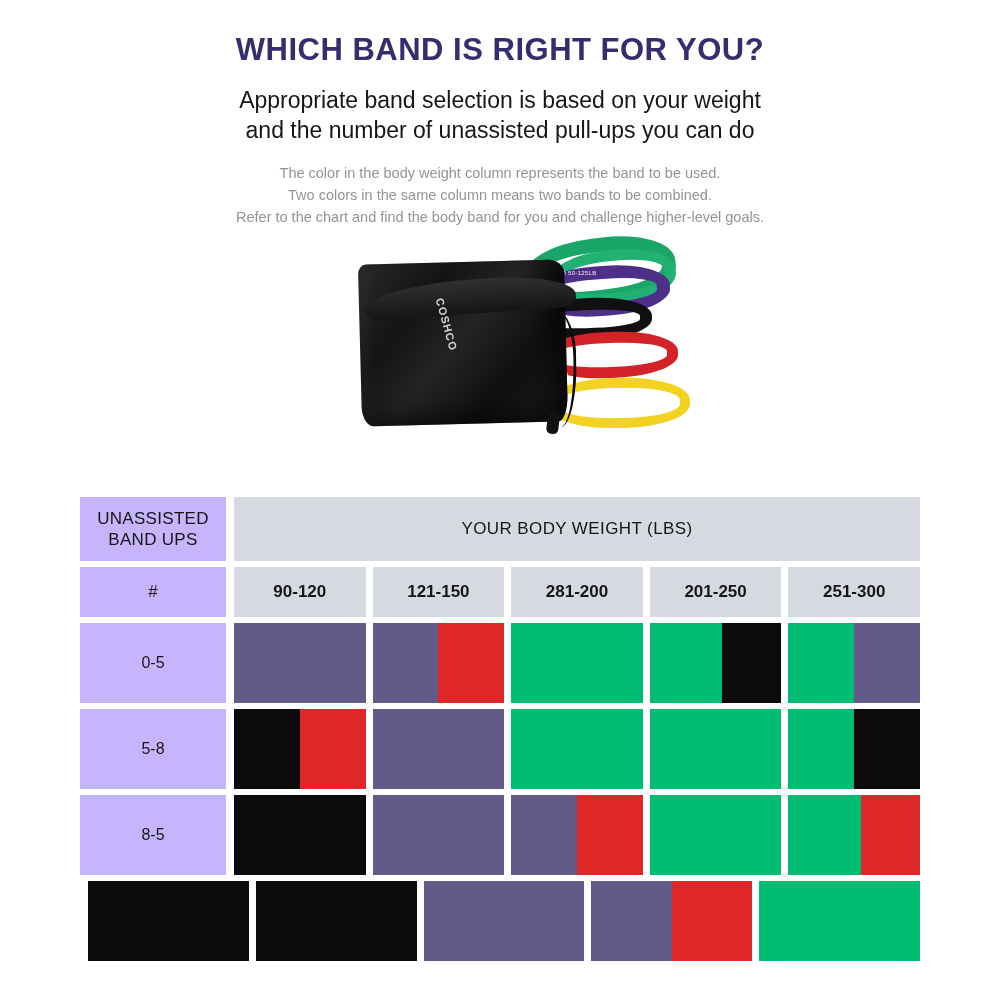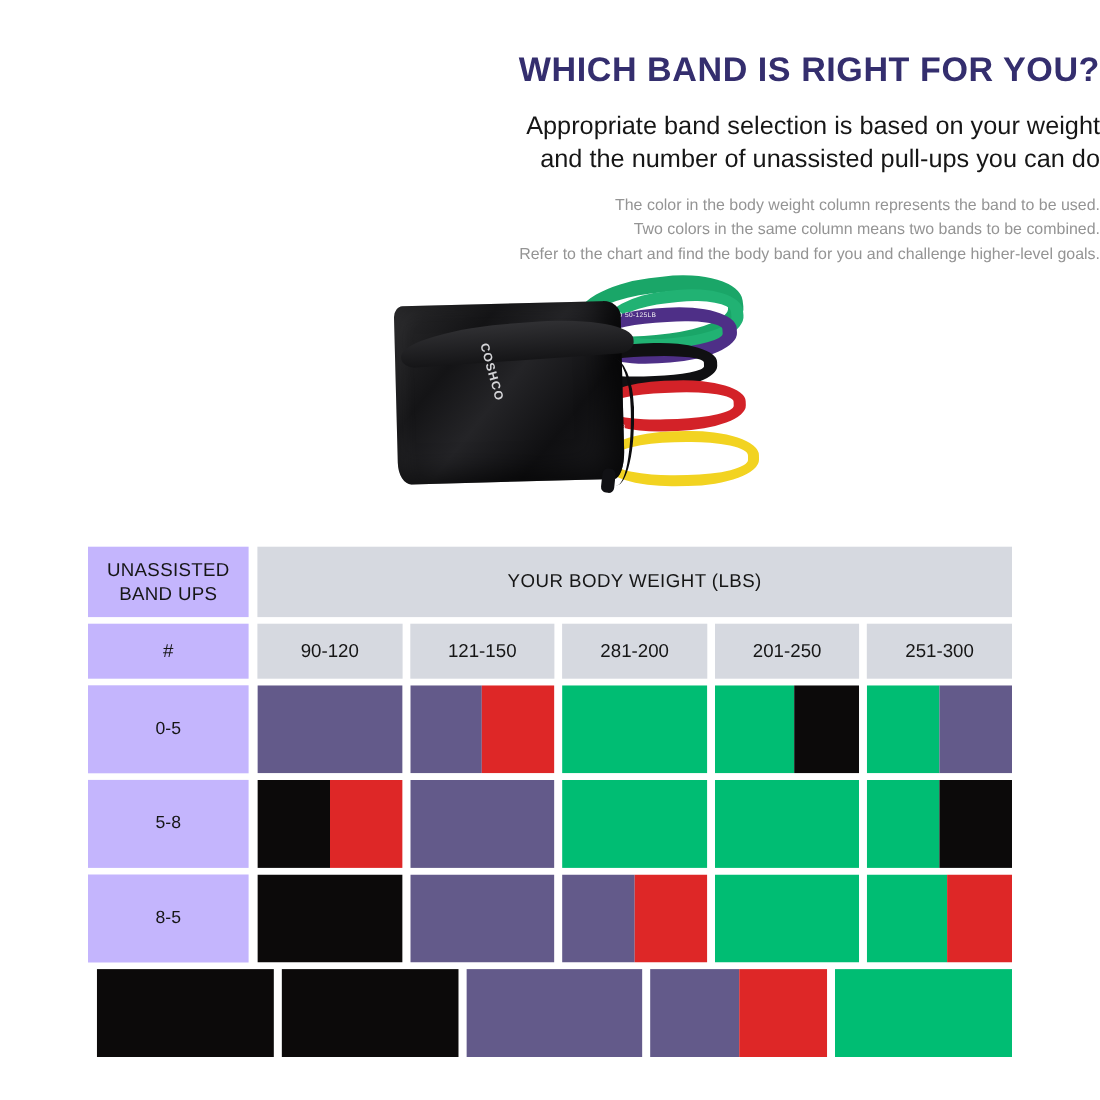--- a/index.html
+++ b/index.html
@@ -15,22 +15,22 @@
 
   .page {
     position: relative;
     width: 1000px;
     height: 1000px;
     background: #ffffff;
   }
 
   
   .header {
-    padding-top: 46px;
-    text-align: right;
+    padding-top: 32px;
+    text-align: center;
   }
 
   .main-title {
     font-size: 31px;
     font-weight: bold;
     letter-spacing: 0.5px;
     color: #342e6e;
     line-height: 1.15;
   }
 
@@ -224,20 +224,21 @@
     flex: 1 1 auto;
     display: flex;
   }
 
   .col-cell {
     flex: 1 1 0;
     margin-right: 7px;
     display: flex;
     align-items: stretch;
     overflow: hidden;
+    font-weight: bold;
   }
   .col-cell:last-child { margin-right: 0; }
 
   .col-head {
     background: #d6d9e0;
     align-items: center;
     justify-content: center;
     font-size: 17px;
     color: #161616;
   }

